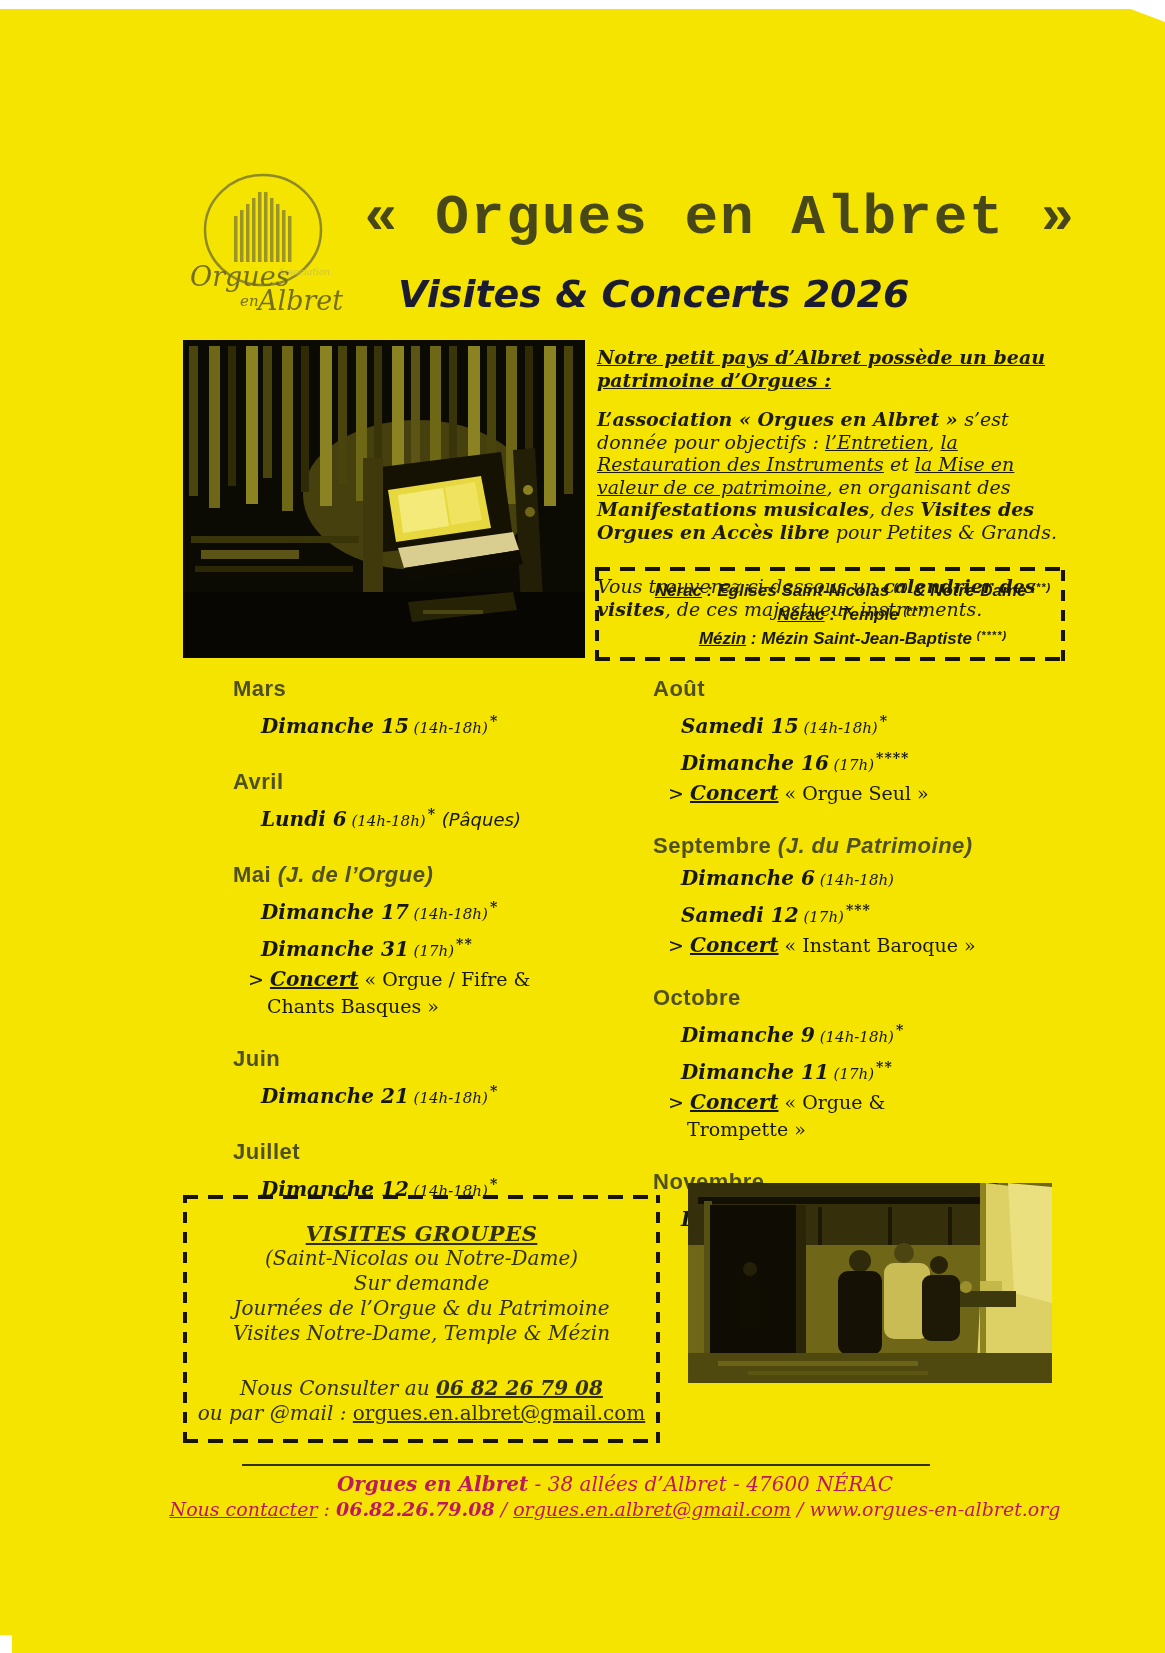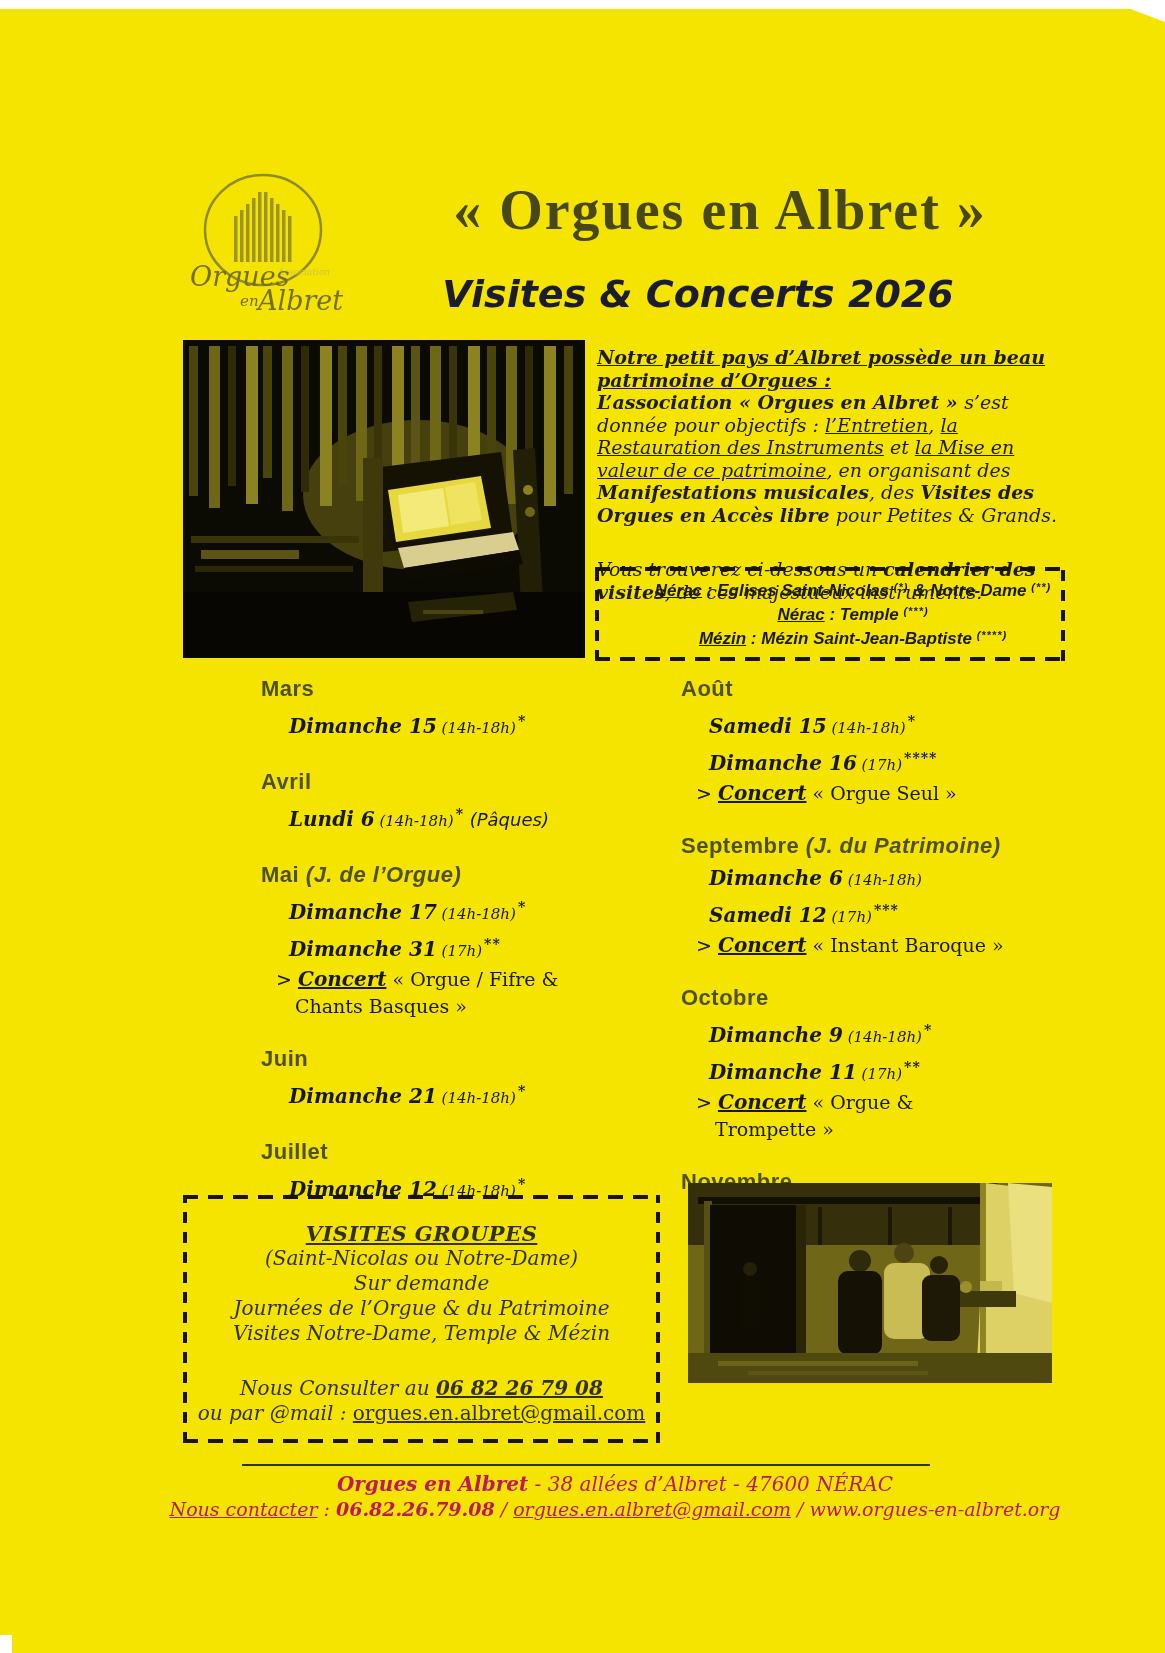--- a/index.html
+++ b/index.html
@@ -6,35 +6,35 @@
   .page{position:relative;width:1165px;height:1653px;background:#f4e400;overflow:hidden;
         font-family:"DejaVu Serif",serif;}
   .abs{position:absolute;}
 
   
   .scan-top{left:0;top:0;width:1165px;height:9px;background:#ffffff;}
   .scan-tr{right:0;top:0;width:78px;height:22px;background:#ffffff;clip-path:polygon(0 0,100% 0,100% 100%,55% 40%);}
   .scan-bl{left:0;bottom:0;width:12px;height:18px;background:#ffffff;}
 
   
-  .title{left:355px;top:178px;width:730px;text-align:center;
-         font-family:Liberation Serif, serif;font-weight:800;font-size:56px;
+  .title{left:355px;top:186px;width:730px;text-align:center;
+         font-family:Liberation Mono, monospace;font-weight:800;font-size:56px;
          letter-spacing:2px;color:#474718;}
-  .subtitle{left:398px;top:272px;width:600px;text-align:center;
+  .subtitle{left:398px;top:272px;width:600px;text-align:left;
          font-family:"DejaVu Sans",sans-serif;font-weight:bold;font-style:italic;
          font-size:38px;color:#1c1c30;}
 
   
   .photo{display:block;}
   .organ-photo{left:183px;top:340px;}
   .visitors-photo{left:688px;top:1183px;}
 
   
   .intro{left:597px;top:346px;width:470px;color:#1e1c06;font-size:19px;font-style:italic;line-height:22.5px;}
-  .intro .lead{font-weight:bold;text-decoration:underline;}
+  .intro .lead{font-weight:bold;text-decoration:underline;margin-bottom:17px;}
   .intro .para{margin-bottom:32px;}
   .b{font-weight:bold;}
   .u{text-decoration:underline;}
   .rm{font-style:normal;}
   .sm{font-size:11px;vertical-align:5px;font-weight:bold;letter-spacing:1px;}
 
   
   .dashed{background-image:
       repeating-linear-gradient(90deg,#171405 0 15px,rgba(0,0,0,0) 15px 25px),
       repeating-linear-gradient(90deg,#171405 0 15px,rgba(0,0,0,0) 15px 25px),
@@ -45,21 +45,21 @@
 
   .locations{left:595px;top:567px;width:470px;padding:10px 2px 12px 2px;box-sizing:border-box;
       text-align:center;font-family:"Liberation Sans",sans-serif;font-weight:bold;font-style:italic;
       font-size:17px;line-height:20px;color:#1c1a06;}
   .locations .u{text-decoration:underline;padding-left:46px;}
 
   
   .cal-col{color:#17170a;}
   .cal-left{left:233px;top:676px;width:410px;}
   .cal-right{left:653px;top:676px;width:430px;}
-  .month{margin-bottom:26px;margin-left:28px;}
+  .month{margin-bottom:26px;}
   .month-name{font-family:"Liberation Sans",sans-serif;font-weight:800;font-size:22px;
       letter-spacing:0.5px;color:#50501e;line-height:26px;margin-bottom:4px;}
   .msuf{font-style:italic;}
   .event{padding-left:28px;line-height:30px;}
   .day{font-weight:bold;font-style:italic;font-size:20px;}
   .time{font-style:italic;font-size:15px;}
   .stars{font-size:14px;vertical-align:7px;margin-left:2px;font-weight:bold;letter-spacing:1px;}
   .note{font-family:"DejaVu Sans",sans-serif;font-style:italic;font-size:18px;}
   .concert{padding-left:34px;text-indent:-19px;line-height:27px;font-size:19px;max-width:292px;color:#18180c;}
   .gt{font-style:italic;}

